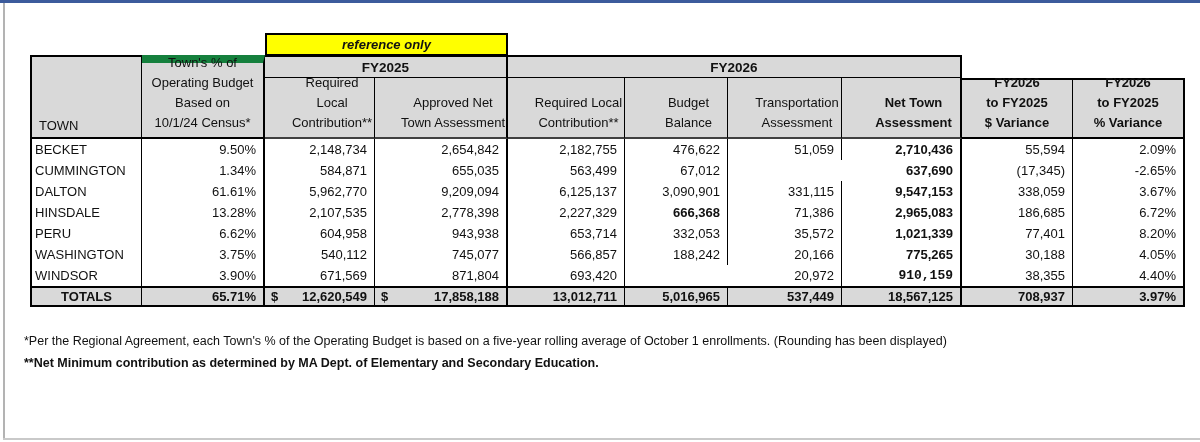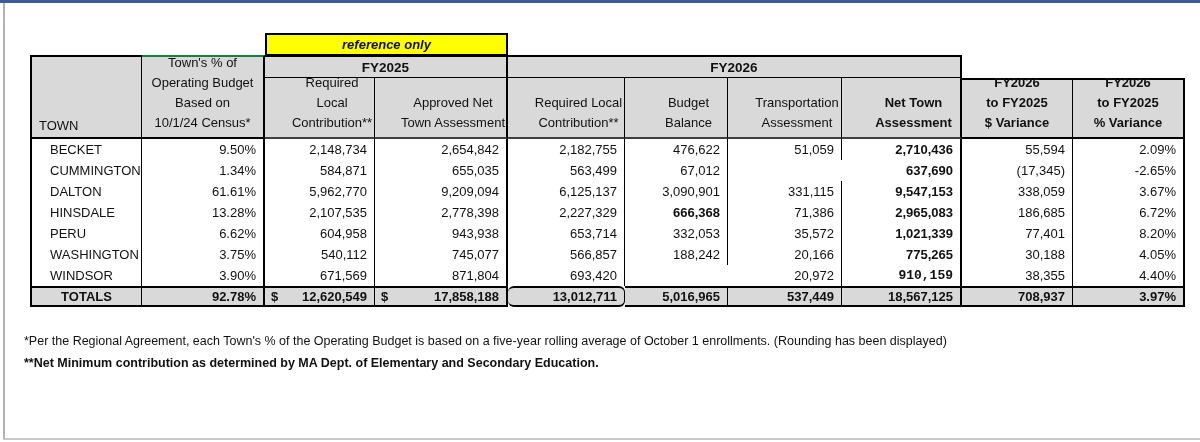--- a/index.html
+++ b/index.html
@@ -30,33 +30,33 @@
   .thickR { border-right: 2px solid #000; }
   .bold   { font-weight: bold; }
 
   .h-band { grid-row: 1; justify-content: center; font-weight: bold; font-size: 13.5px;
             border-top: 2px solid #000; border-bottom: 1px solid #000; }
   .h-fy25 { grid-column: 3 / 5; }
   .h-fy26 { grid-column: 5 / 9; }
 
   .h-town { grid-column: 1; grid-row: 1 / 3; align-items: flex-end; padding: 0 0 4px 7px;
             border-top: 2px solid #000; border-bottom: 2px solid #000; }
-  .h-pct  { grid-column: 2; grid-row: 1 / 3; border-top: 2px solid #15803d; border-bottom: 2px solid #000; }
+  .h-pct  { grid-column: 2; grid-row: 1 / 3; border-top: 8px solid #15803d; border-bottom: 2px solid #000; }
 
   .h-stack { flex-direction: column; justify-content: flex-end; text-align: center;
              white-space: pre-line; line-height: 20px; padding-bottom: 4px; }
   .h-col { grid-row: 2; border-bottom: 2px solid #404040; padding-left: 25px; }
   .h-var { grid-row: 2; border-top: 2px solid #000; border-bottom: 2px solid #000; font-weight: bold; }
   .h-v1 { grid-column: 9; }
   .h-v2 { grid-column: 10; }
   .gc3 { grid-column: 3; } .gc4 { grid-column: 4; } .gc5 { grid-column: 5; }
   .gc6 { grid-column: 6; } .gc7 { grid-column: 7; } .gc8 { grid-column: 8; }
 
   .body-cell { justify-content: flex-end; padding-right: 7px; background: #fff; }
-  .body-cell.town { justify-content: flex-start; padding-left: 18px; padding-right: 2px; }
+  .body-cell.town { justify-content: flex-start; padding-left: 3px; padding-right: 2px; }
   .body-cell.total { background: #d9d9d9; font-weight: bold;
                      border-top: 2px solid #000; border-bottom: 2px solid #000; }
   .body-cell.total.town { justify-content: center; padding-left: 2px; }
   .body-cell.split { justify-content: space-between; padding-left: 6px; }
 
   .footnotes { position: absolute; left: 24px; top: 330px; font-size: 12.5px; line-height: 22px; }
   .footnote-bold { font-weight: bold; }
 </style>
 </head>
 <body>
@@ -161,30 +161,30 @@
     <div class="cell body-cell thickR" style="grid-area: 9 / 2;">3.90%</div>
     <div class="cell body-cell" style="grid-area: 9 / 3;">671,569</div>
     <div class="cell body-cell thickR" style="grid-area: 9 / 4;">871,804</div>
     <div class="cell body-cell" style="grid-area: 9 / 5;">693,420</div>
     <div class="cell body-cell" style="grid-area: 9 / 6; margin-top: 32px;">195,767</div>
     <div class="cell body-cell" style="grid-area: 9 / 7;">20,972</div>
     <div class="cell body-cell thickR bold" style="grid-area: 9 / 8; font-family: Liberation Mono, monospace;">910,159</div>
     <div class="cell body-cell" style="grid-area: 9 / 9;">38,355</div>
     <div class="cell body-cell thickR" style="grid-area: 9 / 10;">4.40%</div>
     <div class="cell body-cell town thickL total" style="grid-area: 10 / 1;">TOTALS</div>
-    <div class="cell body-cell thickR total" style="grid-area: 10 / 2;">92.78%</div>
+    <div class="cell body-cell thickR total" style="grid-area: 10 / 2;">65.71%</div>
     <div class="cell body-cell total split" style="grid-area: 10 / 3;">
       <span>$</span>
       <span>12,620,549</span>
     </div>
     <div class="cell body-cell thickR total split" style="grid-area: 10 / 4;">
       <span>$</span>
       <span>17,858,188</span>
     </div>
-    <div class="cell body-cell  total" style="grid-area: 10 / 5; border-radius: 6px;">13,012,711</div>
+    <div class="cell body-cell  total" style="grid-area: 10 / 5;">13,012,711</div>
     <div class="cell body-cell  total" style="grid-area: 10 / 6;">5,016,965</div>
     <div class="cell body-cell  total" style="grid-area: 10 / 7;">537,449</div>
     <div class="cell body-cell thickR bold total" style="grid-area: 10 / 8;">18,567,125</div>
     <div class="cell body-cell  total" style="grid-area: 10 / 9;">708,937</div>
     <div class="cell body-cell thickR total" style="grid-area: 10 / 10;">3.97%</div>
   </div>
 
 <div class="footnotes">
   <div>*Per the Regional Agreement, each Town's % of the Operating Budget is based on a five-year rolling average of October 1 enrollments. (Rounding has been displayed)</div>
   <div class="footnote-bold">**Net Minimum contribution as determined by MA Dept. of Elementary and Secondary Education.</div>

